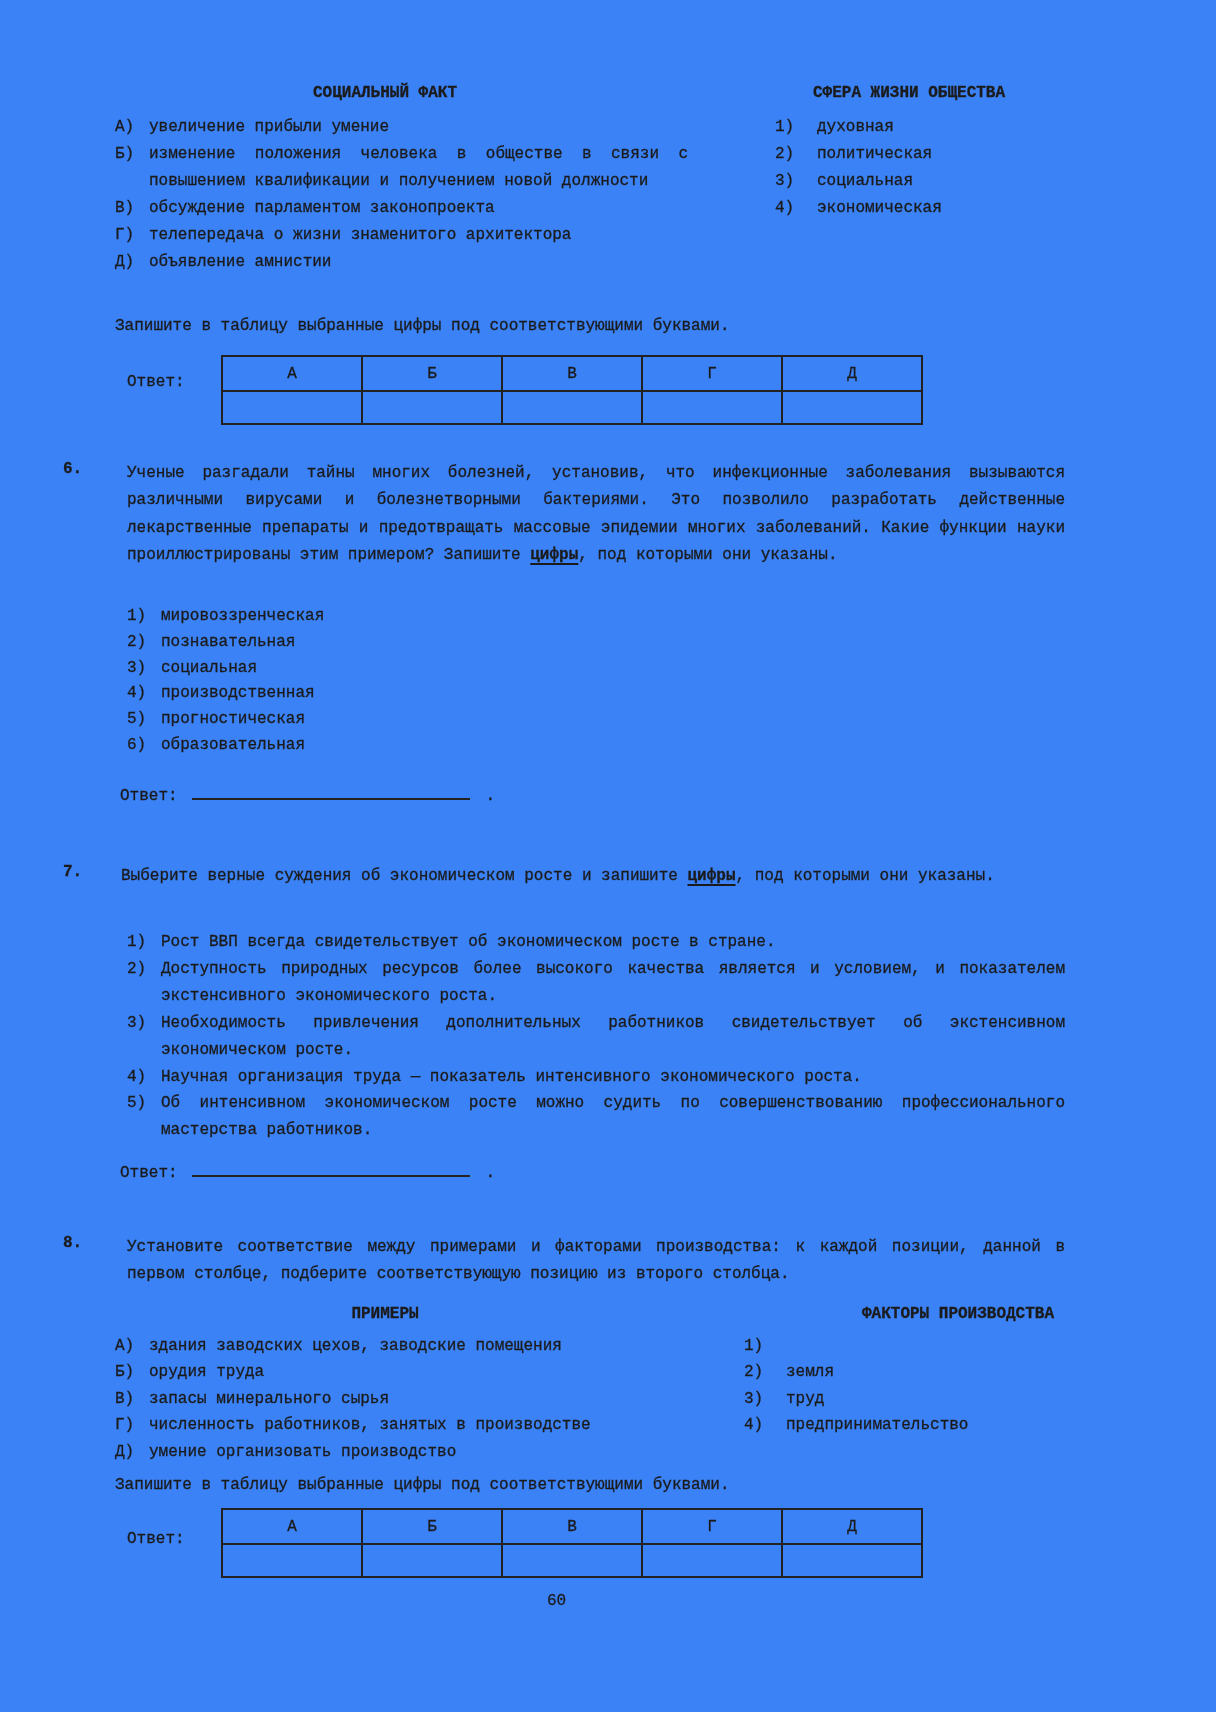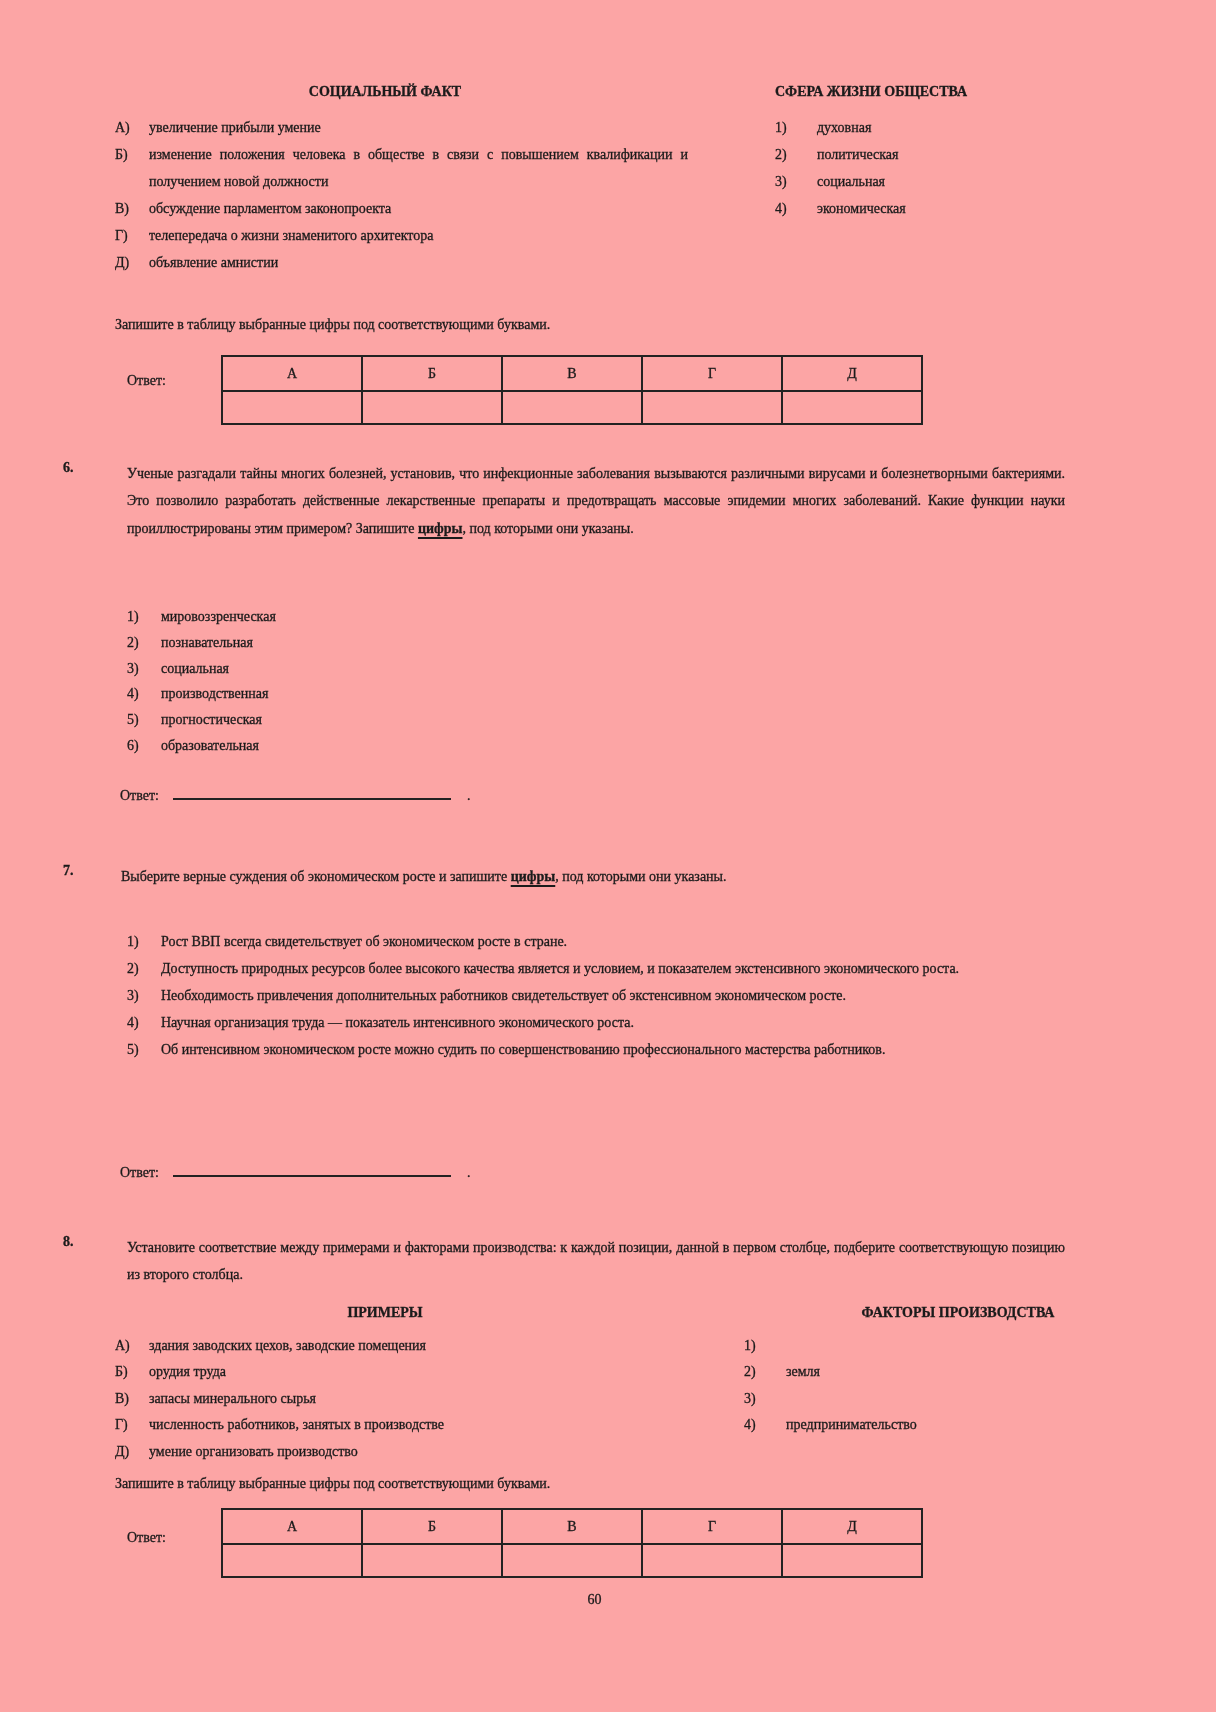--- a/index.html
+++ b/index.html
@@ -1,23 +1,23 @@
 <!DOCTYPE html>
 <html><head>
 <meta charset="utf-8">
 <style>
   html,body{margin:0;padding:0;background:#e8e8e6;}
   .page{
     position:relative;
     width:1216px;height:1712px;
     margin:0 auto;
-    background:#fca5a5;
+    background:#3b82f6;
     color:#1b1b1b;
-    font-family:Liberation Serif, serif;
-    font-size:14px;
+    font-family:Liberation Mono, monospace;
+    font-size:16px;
     -webkit-text-stroke:0.3px #1b1b1b;
     overflow:hidden;
   }
   .abs{position:absolute;}
   .bold{font-weight:bold;}
   .center{text-align:center;}
   .just{text-align:justify;}
   .para{line-height:27.3px;}
   .qnum{font-weight:bold;}
   .list .row{display:flex;}
@@ -44,21 +44,21 @@
   }
   .dot{margin-left:16px;}
   .lh27{line-height:27px;}
 </style>
 </head>
 <body>
 
 <div class="page">
 
   <div class="abs bold center" style="left:115px;top:84px;width:540px;">СОЦИАЛЬНЫЙ ФАКТ</div>
-  <div class="abs bold" style="left:775px;top:84px;width:360px;">СФЕРА ЖИЗНИ ОБЩЕСТВА</div>
+  <div class="abs bold" style="left:813px;top:84px;width:360px;">СФЕРА ЖИЗНИ ОБЩЕСТВА</div>
 
   <div class="abs list just lh27" style="left:115px;top:114px;width:573px;">
     <div class="row">
         <span class="marker">А)</span>
         <span class="txt">увеличение прибыли умение</span>
       </div>
     <div class="row">
         <span class="marker">Б)</span>
         <span class="txt">изменение положения человека в обществе в связи с повышением квалификации и получением новой должности</span>
       </div>
@@ -213,20 +213,21 @@
   <div class="abs list m40" style="left:744px;top:1333px;width:370px;line-height:26.4px;">
     <div class="row">
         <span class="marker">1)</span>
       </div>
     <div class="row">
         <span class="marker">2)</span>
         <span class="txt">земля</span>
       </div>
     <div class="row">
         <span class="marker">3)</span>
+        <span class="txt">труд</span>
       </div>
     <div class="row">
         <span class="marker">4)</span>
         <span class="txt">предпринимательство</span>
       </div>
   </div>
 
   <div class="abs" style="left:115px;top:1476px;width:950px;">Запишите в таблицу выбранные цифры под соответствующими буквами.</div>
 
   <div class="abs" style="left:127px;top:1530px;">Ответ:</div>
@@ -242,15 +243,15 @@
     <tr class="val">
       <td></td>
       <td></td>
       <td></td>
       <td></td>
       <td></td>
     </tr>
   </tbody>
     </table>
 
-  <div class="abs center" style="left:0;top:1592px;width:1113px;padding-left:38px;">60</div>
+  <div class="abs center" style="left:0;top:1592px;width:1113px;">60</div>
 
 </div>
 
 </body></html>

